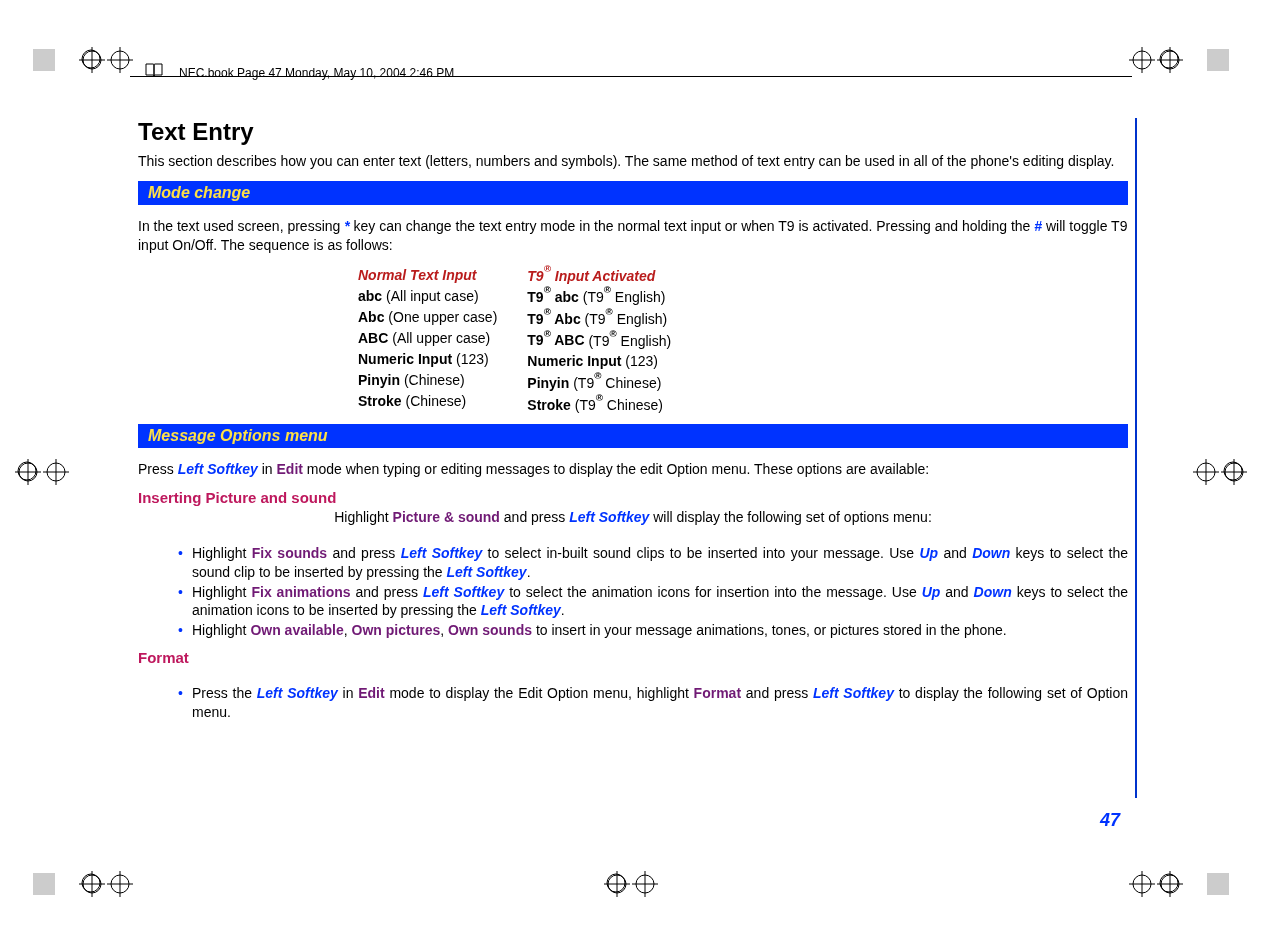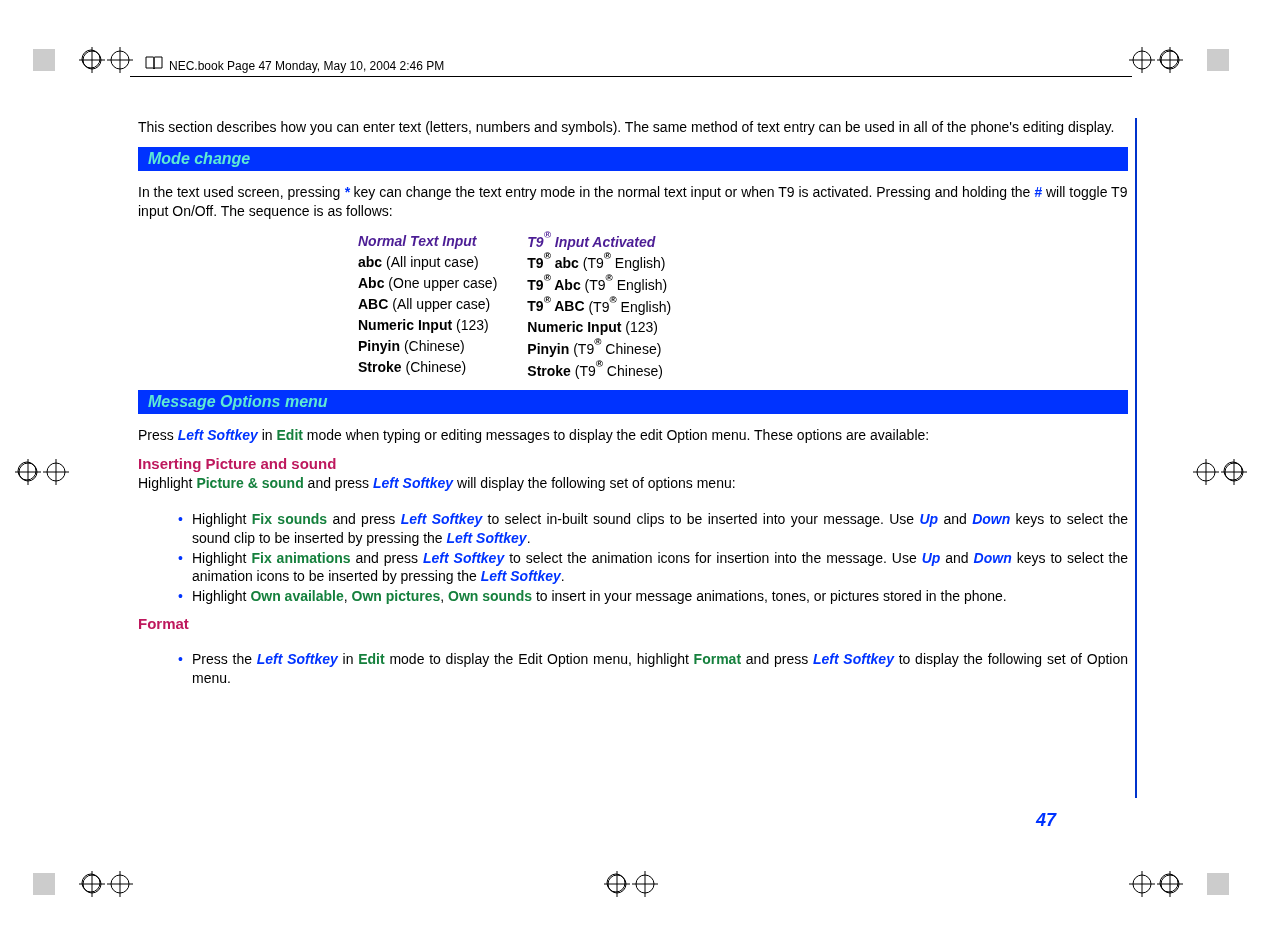--- a/index.html
+++ b/index.html
@@ -21,26 +21,26 @@
   }
   .header-line {
     position: absolute;
     top: 76px;
     left: 130px;
     right: 130px;
     border-top: 1px solid #000;
   }
   .header-text {
     position: absolute;
-    top: 55px;
+    top: 62px;
     left: 145px;
     font-size: 12px;
     display: flex;
     align-items: center;
-    gap: 6px;
+    gap: 16px;
   }
   .header-text .book-icon { font-size: 17px; }
   .content {
     position: absolute;
     top: 118px;
     left: 138px;
     width: 990px;
   }
   .vline {
     position: absolute;
@@ -57,39 +57,39 @@
     margin: 0 0 6px 0;
     letter-spacing: 0px;
   }
   .body-text {
     font-size: 14px;
     line-height: 1.35;
     margin: 0 0 10px 0;
   }
   .section-bar {
     background: #0033ff;
-    color: #5eead4;
+    color: #fde047;
     font-style: italic;
     font-weight: bold;
     font-size: 16px;
     padding: 3px 10px;
     margin: 8px 0 12px 0;
     font-family: Verdana, Arial, sans-serif;
   }
   .blue-bold-italic { color: #0033ff; font-weight: bold; font-style: italic; }
   .bold { font-weight: bold; }
-  .gray-bold { color: #15803d; font-weight: bold; }
+  .gray-bold { color: #701a75; font-weight: bold; }
   .columns {
     display: flex;
     gap: 30px;
     margin-left: 220px;
     margin-bottom: 4px;
   }
   .col { line-height: 1.5; font-size: 14px; }
-  .col-head { color: #4c1d95; font-weight: bold; font-style: italic; }
+  .col-head { color: #b91c1c; font-weight: bold; font-style: italic; }
   sup { font-size: 0.7em; position: relative; top: -0.3em; }
   .sub-heading {
     color: #be185d;
     font-weight: bold;
     font-size: 15px;
     margin: 10px 0 2px 0;
     font-family: Verdana, Arial, sans-serif;
   }
   ul.bullets {
     margin: 18px 0 4px 0;
@@ -106,21 +106,21 @@
   ul.bullets li::before {
     content: "•";
     color: #0033ff;
     position: absolute;
     left: 0;
     top: 0;
   }
   .page-num {
     position: absolute;
     top: 810px;
-    left: 1036px;
+    left: 1100px;
     color: #0033ff;
     font-weight: bold;
     font-style: italic;
     font-size: 18px;
     font-family: Verdana, Arial, sans-serif;
   }
 </style>
 </head>
 <body>
 
@@ -227,20 +227,21 @@
         <path d="M1 2 L8 2 Q9 2 9 3 L9 14 Q9 13 8 13 L1 13 Z M17 2 L10 2 Q9 2 9 3 L9 14 Q9 13 10 13 L17 13 Z" fill="none" stroke="#000" stroke-width="1"></path>
       </svg>
   </span>
   <span>NEC.book  Page 47  Monday, May 10, 2004  2:46 PM</span>
 </div>
 <div class="header-line"></div>
 
 <div class="vline"></div>
 
 <div class="content">
+  <h1 class="title">Text Entry</h1>
   <p class="body-text">This section describes how you can enter text (letters, numbers and symbols). The same method of text entry can be used in all of the phone's editing display.</p>
 
   <div class="section-bar">Mode change</div>
 
   <p class="body-text">
     <span>In the text used screen, pressing </span><span class="blue-bold-italic">*</span><span> key can change the text entry mode in the normal text input or when T9 is activated. Pressing and holding the </span><span class="blue-bold-italic">#</span><span> will toggle T9 input On/Off. The sequence is as follows:</span>
   </p>
 
   <div class="columns">
     <div class="col">
@@ -263,21 +264,21 @@
     </div>
   </div>
 
   <div class="section-bar">Message Options menu</div>
 
   <p class="body-text">
     <span>Press </span><span class="blue-bold-italic">Left Softkey</span><span> in </span><span class="gray-bold">Edit</span><span> mode when typing or editing messages to display the edit Option menu. These options are available:</span>
   </p>
 
   <div class="sub-heading">Inserting Picture and sound</div>
-  <p class="body-text" style="margin-bottom:2px;">
+  <p class="body-text" style="margin-bottom:2px;text-align:center;">
     <span>Highlight </span><span class="gray-bold">Picture &amp; sound</span><span> and press </span><span class="blue-bold-italic">Left Softkey</span><span> will display the following set of options menu:</span>
   </p>
   <ul class="bullets">
     <li>
       <span>Highlight </span><span class="gray-bold">Fix sounds</span><span> and press </span><span class="blue-bold-italic">Left Softkey</span><span> to select in-built sound clips to be inserted into your message. Use </span><span class="blue-bold-italic">Up</span><span> and </span><span class="blue-bold-italic">Down</span><span> keys to select the sound clip to be inserted by pressing the </span><span class="blue-bold-italic">Left Softkey</span><span>.</span>
     </li>
     <li>
       <span>Highlight </span><span class="gray-bold">Fix animations</span><span> and press </span><span class="blue-bold-italic">Left Softkey</span><span> to select the animation icons for insertion into the message. Use </span><span class="blue-bold-italic">Up</span><span> and </span><span class="blue-bold-italic">Down</span><span> keys to select the animation icons to be inserted by pressing the </span><span class="blue-bold-italic">Left Softkey</span><span>.</span>
     </li>
     <li>

